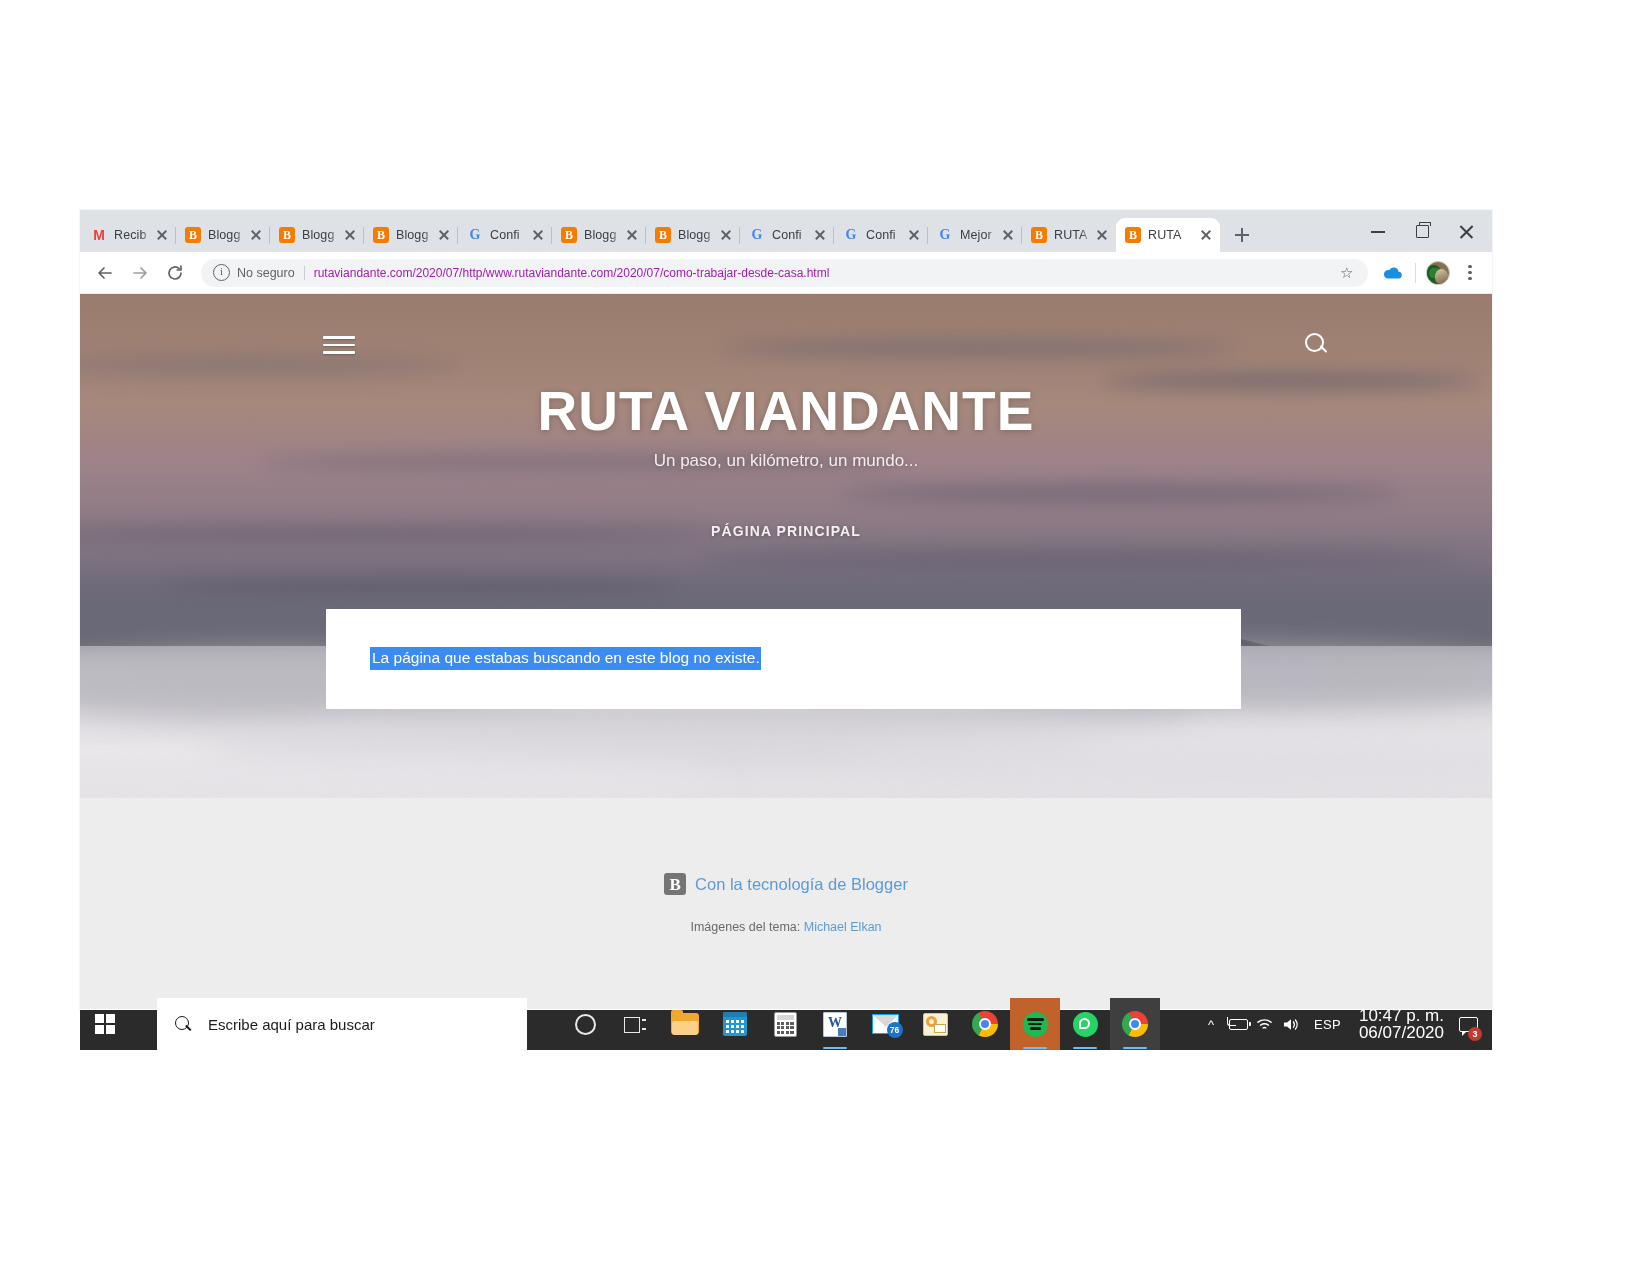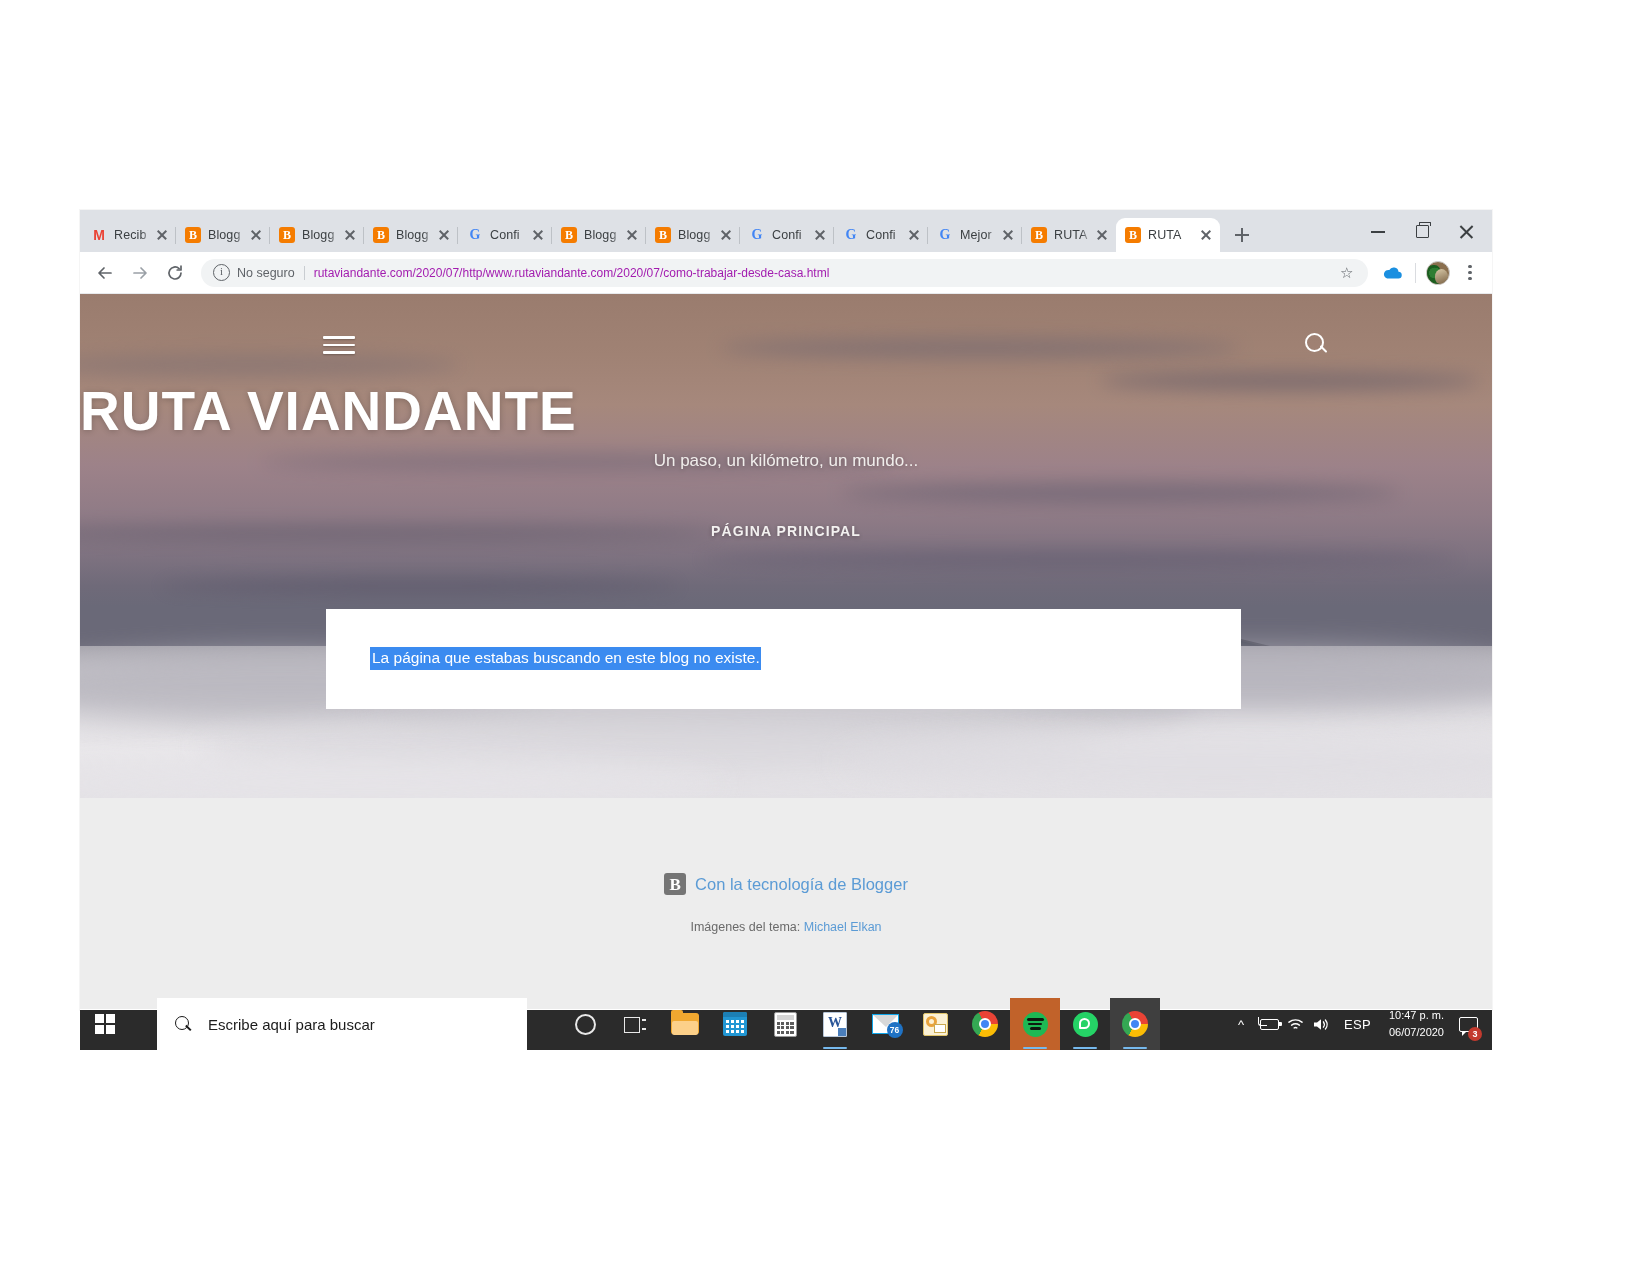--- a/index.html
+++ b/index.html
@@ -380,21 +380,21 @@
     width: 9px; height: 2px;
     background: #ffffff;
     transform: rotate(45deg);
     border-radius: 1px;
   }
 
   .site-title {
     position: absolute;
     left: 0; right: 0;
     top: 85px;
-    text-align: left;
+    text-align: center;
     font-size: 55px;
     font-weight: 700;
     color: #ffffff;
     letter-spacing: 1px;
     text-shadow: 0 1px 6px rgba(0,0,0,.22);
     z-index: 5;
   }
   .site-tagline {
     position: absolute;
     left: 0; right: 0;
@@ -848,21 +848,21 @@
   }
   .wifi-ico, .vol-ico { font-size: 15px; }
   .lang {
     color: #ffffff;
     font-size: 13px;
     padding: 0 10px;
     letter-spacing: .3px;
   }
   .clock {
     color: #ffffff;
-    font-size: 11px;
+    font-size: 17px;
     line-height: 17px;
     text-align: center;
     padding: 0 8px;
   }
   .notif {
     width: 32px; height: 52px;
     display: flex; align-items: center; justify-content: center;
     position: relative;
   }
   .notif .bubble {

